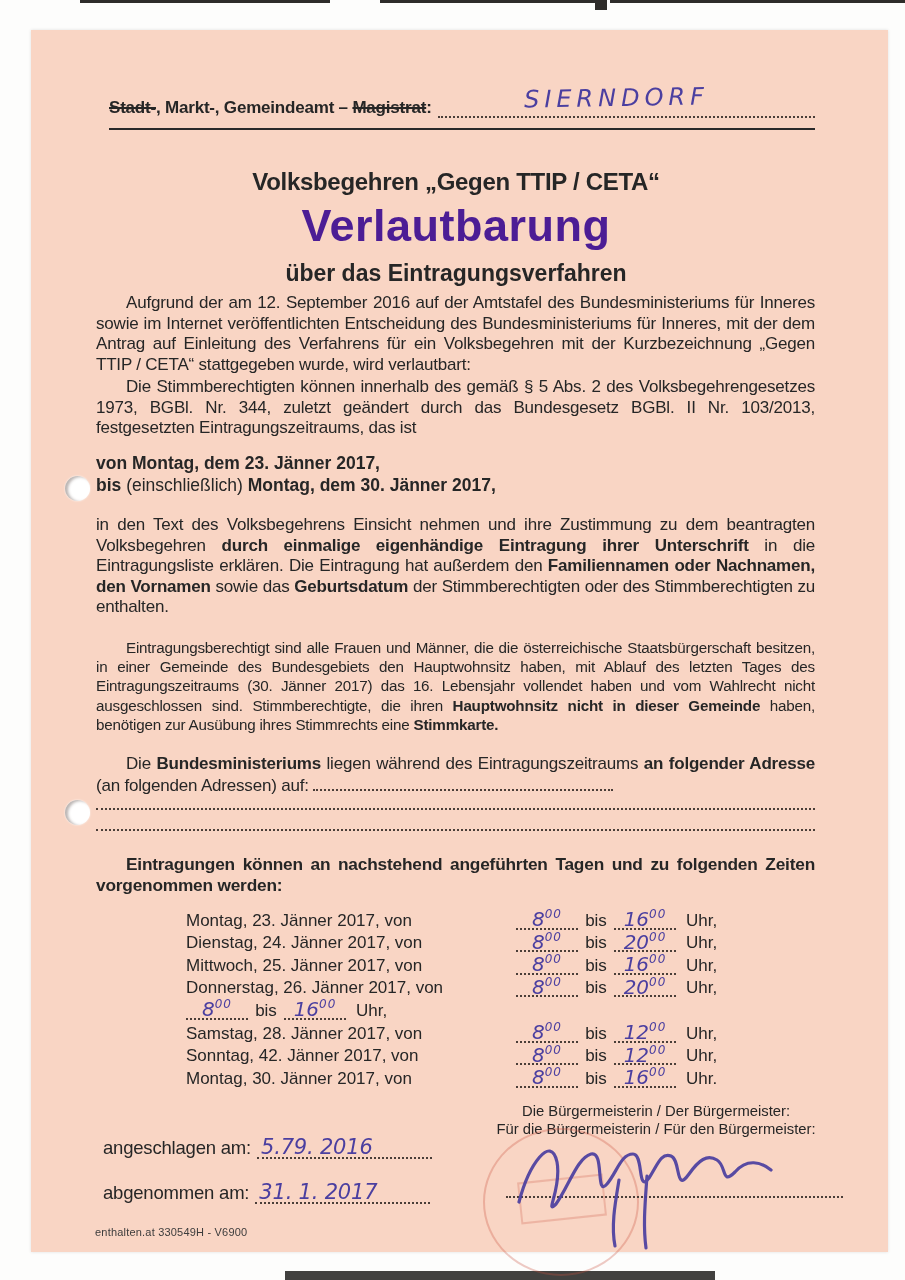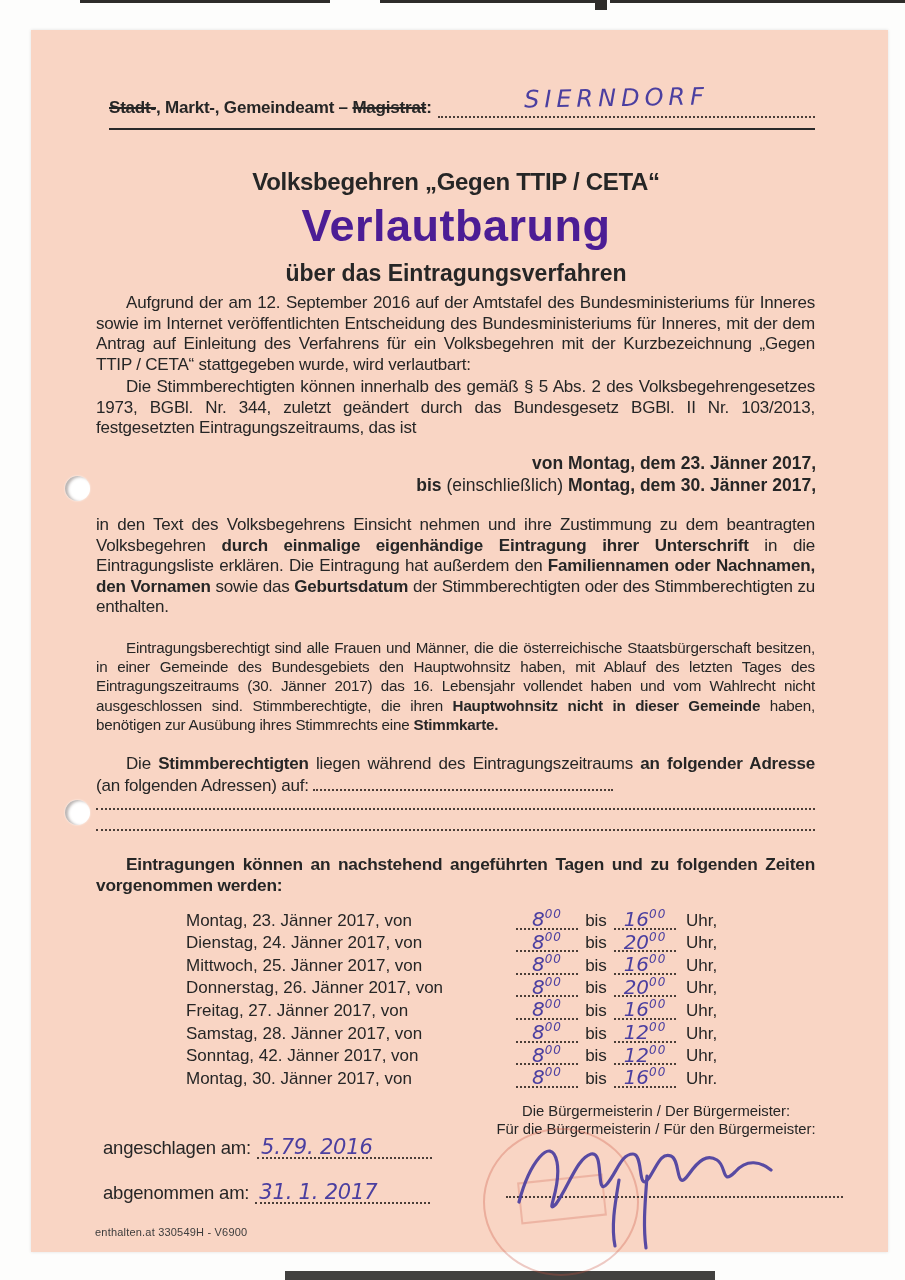--- a/index.html
+++ b/index.html
@@ -47,21 +47,21 @@
   .main-title { left:65px; top:170px; width:720px; text-align:center; font-size:45px; font-weight:bold; letter-spacing:0.5px; color:#4c1d95; }
   .subtitle { left:65px; top:230px; width:720px; text-align:center; font-size:23px; font-weight:bold; }
 
   .para {
     left:65px; width:719px;
     font-size:17px; line-height:20.6px; letter-spacing:-0.2px;
     text-align:justify; text-indent:30px;
   }
   .p1 { top:263px; }
   .p2 { top:347px; }
-  .dates { left:65px; top:423px; width:720px; text-align:right; font-size:17.5px; line-height:21.5px; }
+  .dates { left:65px; top:423px; width:720px; text-align:left; font-size:17.5px; line-height:21.5px; }
   .p3 { top:485px; text-indent:0; }
   .p4 { top:608px; font-size:15.2px; line-height:19.2px; text-indent:30px; }
   .p5 { top:724px; text-indent:30px; }
   .p5 .lead { display:inline-block; min-width:300px; border-bottom:2px dotted #4a3e38; height:16px; }
   .dotline { left:65px; width:719px; height:2px; border-bottom:2px dotted #4a3e38; }
   .p6 { top:824px; font-weight:bold; text-indent:30px; font-size:17.3px; }
 
   .schedule { left:155px; top:878px; width:600px; font-size:17px; }
   .srow { display:flex; align-items:flex-end; height:22.6px; white-space:nowrap; }
   .day { width:330px; }
@@ -131,21 +131,21 @@
 
   <div class="abs dates b">
     <div>von Montag, dem 23. Jänner 2017,</div>
     <div><span class="b">bis</span><span style="font-weight:normal"> (einschließlich) </span><span class="b">Montag, dem 30. Jänner 2017,</span></div>
   </div>
 
   <div class="abs para p3"><span>in den Text des Volksbegehrens Einsicht nehmen und ihre Zustimmung zu dem beantragten Volksbegehren </span><span class="b">durch einmalige eigenhändige Eintragung ihrer Unterschrift</span><span> in die Eintragungsliste erklären. Die Eintragung hat außerdem den </span><span class="b">Familiennamen oder Nachnamen, den Vornamen</span><span> sowie das </span><span class="b">Geburtsdatum</span><span> der Stimmberechtigten oder des Stimmberechtigten zu enthalten.</span></div>
 
   <div class="abs para p4"><span>Eintragungsberechtigt sind alle Frauen und Männer, die die österreichische Staatsbürgerschaft besitzen, in einer Gemeinde des Bundesgebiets den Hauptwohnsitz haben, mit Ablauf des letzten Tages des Eintragungszeitraums (30. Jänner 2017) das 16. Lebensjahr vollendet haben und vom Wahlrecht nicht ausgeschlossen sind. Stimmberechtigte, die ihren </span><span class="b">Hauptwohnsitz nicht in dieser Gemeinde</span><span> haben, benötigen zur Ausübung ihres Stimmrechts eine </span><span class="b">Stimmkarte.</span></div>
 
-  <div class="abs para p5"><span>Die </span><span class="b">Stimmberechtigten</span><span> liegen während des Eintragungszeitraums </span><span class="b">an folgender Adresse</span><span> (an folgenden Adressen) auf: </span><span class="lead"></span></div>
+  <div class="abs para p5"><span>Die </span><span class="b">Bundesministeriums</span><span> liegen während des Eintragungszeitraums </span><span class="b">an folgender Adresse</span><span> (an folgenden Adressen) auf: </span><span class="lead"></span></div>
 
   <div class="abs dotline" style="top:778px;"></div>
   <div class="abs dotline" style="top:799px;"></div>
 
   <div class="abs para p6">Eintragungen können an nachstehend angeführten Tagen und zu folgenden Zeiten vorgenommen werden:</div>
 
   <div class="abs schedule">
     <div class="srow">
         <span class="day">Montag, 23. Jänner 2017, von</span>
         <span class="tcell hand"><span>8</span><sup>00</sup></span>
@@ -168,21 +168,20 @@
         <span class="uhr">Uhr,</span>
       </div>
     <div class="srow">
         <span class="day">Donnerstag, 26. Jänner 2017, von</span>
         <span class="tcell hand"><span>8</span><sup>00</sup></span>
         <span class="bis">bis</span>
         <span class="tcell hand"><span>20</span><sup>00</sup></span>
         <span class="uhr">Uhr,</span>
       </div>
     <div class="srow">
-        <span class="day">Freitag, 27. Jänner 2017, von</span>
         <span class="tcell hand"><span>8</span><sup>00</sup></span>
         <span class="bis">bis</span>
         <span class="tcell hand"><span>16</span><sup>00</sup></span>
         <span class="uhr">Uhr,</span>
       </div>
     <div class="srow">
         <span class="day">Samstag, 28. Jänner 2017, von</span>
         <span class="tcell hand"><span>8</span><sup>00</sup></span>
         <span class="bis">bis</span>
         <span class="tcell hand"><span>12</span><sup>00</sup></span>

